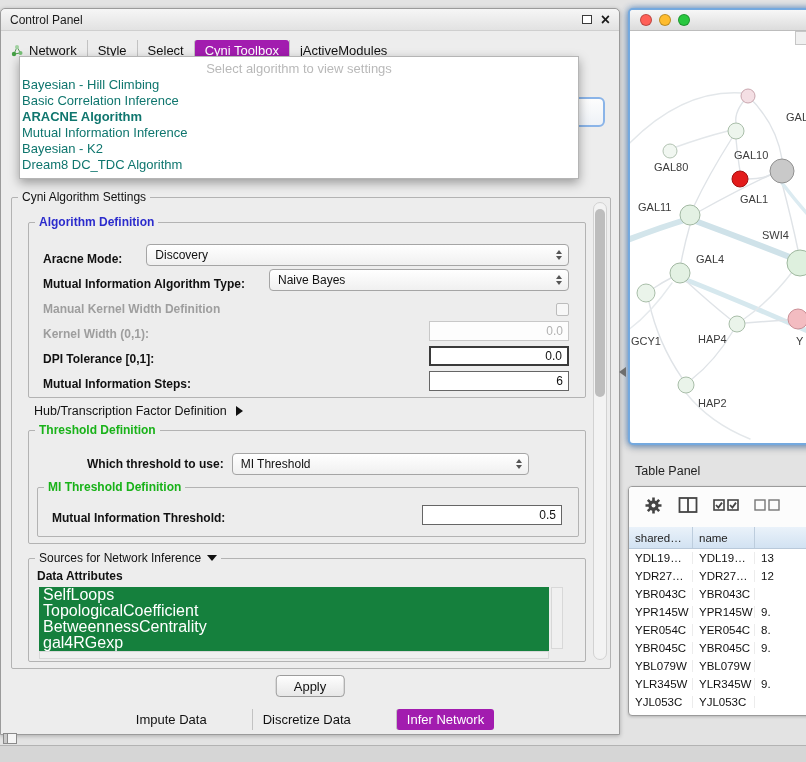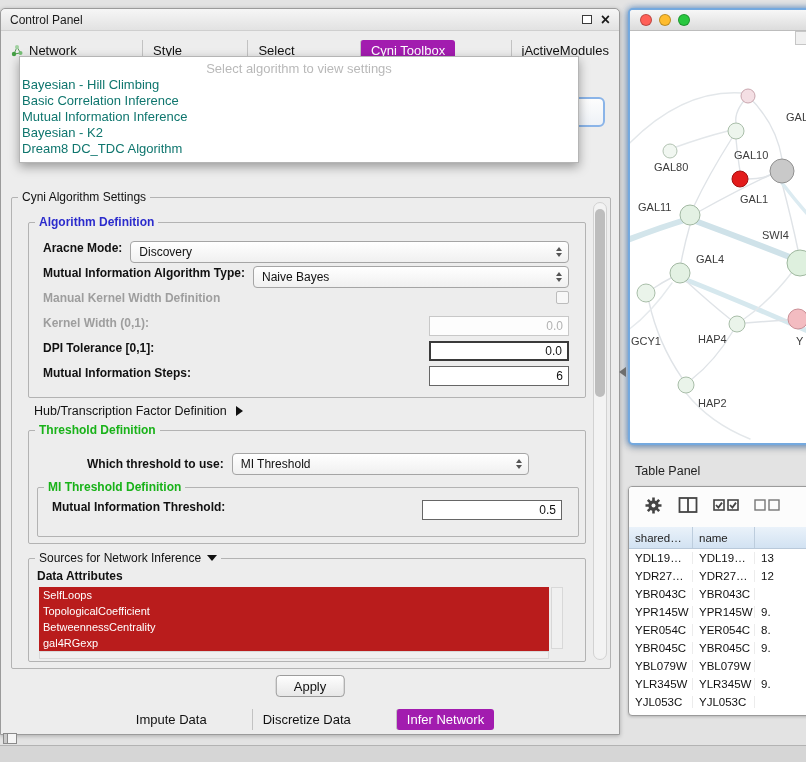--- a/index.html
+++ b/index.html
@@ -9,21 +9,21 @@
   
   .cp { position:absolute; left:0; top:8px; width:620px; height:727px; background:#ededed;
         border:1px solid #9b9b9b; border-radius:5px 5px 0 0; box-shadow:0 1px 4px rgba(0,0,0,.25); }
   .cp-titlebar { position:relative; height:22px; background:linear-gradient(#f6f6f6,#e2e2e2);
         border-bottom:1px solid #cfcfcf; border-radius:5px 5px 0 0;
         display:flex; align-items:center; padding:0 9px; font-size:12px; color:#1a1a1a; }
   .cp-title { flex:1; }
   .float-icon { width:10px; height:9px; border:1.5px solid #3a3a3a; margin-right:9px; background:#fff; }
   .close-icon { font-size:16px; font-weight:bold; color:#1a1a1a; line-height:1; }
 
-  .tabbar { display:flex; justify-content:space-between; align-items:center; height:24px; margin-top:7px;
+  .tabbar { display:flex; justify-content:flex-start; align-items:center; height:24px; margin-top:7px;
             font-size:13px; color:#111; }
   .tab { padding:3px 10px; border-left:1px solid #c2c2c2; display:flex; align-items:center; gap:5px; white-space:nowrap; }
   .tab:first-child { border-left:none; }
   .tab.sel { background:#a21caf; color:#fff; border-radius:3px; }
 
   
   .popup { position:absolute; left:18px; top:47px; width:560px; background:#fff;
            border:1px solid #b5b5b5; box-shadow:0 4px 10px rgba(0,0,0,.35); z-index:40; padding:3px 0 5px; }
   .popup .ph { text-align:center; color:#b9b9b9; font-size:13px; height:17px; line-height:17px; }
   .popup .item { font-size:13px; height:16px; line-height:16px; padding-left:2px; color:#0f766e; }
@@ -37,21 +37,21 @@
 
   .settings { left:10px; top:188px; width:600px; height:472px; }
 
   .sb-v { position:absolute; right:3px; top:4px; width:14px; height:458px; background:#f3f3f3;
           border:1px solid #d2d2d2; border-radius:7px; }
   .sb-v .thumb { position:absolute; left:1px; top:6px; width:10px; height:188px; background:#bdbdbd; border-radius:6px; }
 
   .algo { left:16px; top:24px; width:558px; height:176px; }
   .algo .gtitle, .mi-group .gtitle { color:#2b2bcc; font-weight:bold; }
   .algo .rows { position:absolute; top:18px; left:0; right:0; }
-  .row { display:flex; align-items:flex-start; height:25px; padding:0 16px 0 14px; }
+  .row { display:flex; align-items:flex-end; height:25px; padding:0 16px 0 14px;gap:16px; }
   .lbl { font-size:12px; font-weight:bold; color:#111; white-space:nowrap; }
   .lbl.dis { color:#9e9e9e; }
   .combo { flex:1; margin-left:8px; height:22px; border:1px solid #a5a5a5; border-radius:4px;
            background:linear-gradient(#ffffff,#f0f0f0); display:flex; align-items:center;
            font-size:12px; padding-left:8px; }
   .combo .cval { color:#111; }
   .arrows { margin-left:auto; display:flex; flex-direction:column; align-items:center; gap:2px; padding-right:6px; }
   .arrows i { width:0; height:0; border-left:3.5px solid transparent; border-right:3.5px solid transparent; display:block; }
   .arrows .up { border-bottom:4px solid #555; }
   .arrows .dn { border-top:4px solid #555; }
@@ -69,21 +69,21 @@
   .threshold { left:16px; top:232px; width:558px; height:114px; }
   .threshold .gtitle { color:#19b219; font-weight:bold; }
   .threshold .row1 { position:absolute; top:22px; left:0; right:0; display:flex; align-items:center; padding:0 56px 0 58px; }
   .mi-group { position:absolute; left:8px; top:56px; width:542px; height:50px; border:1px solid #b3b3b3; }
   .mi-group .row { margin-top:12px; }
 
   .sources { left:16px; top:360px; width:558px; height:104px; }
   .sources .gtitle { display:flex; align-items:center; gap:6px; }
   .attr-title { position:absolute; left:8px; top:10px; font-size:12px; font-weight:bold; color:#111; }
   .attr-list { position:absolute; left:10px; top:28px; width:510px; height:66px; background:#fff; overflow:hidden; }
-  .attr-item { height:16px; line-height:16px; background:#b91c1c; color:#fff; font-size:11px; padding-left:4px; white-space:nowrap; }
+  .attr-item { height:16px; line-height:16px; background:#15803d; color:#fff; font-size:16px; padding-left:4px; white-space:nowrap; }
   .attr-sb-v { position:absolute; left:522px; top:28px; width:12px; height:62px; background:#f0f0f0; border:1px solid #d8d8d8; }
   .attr-sb-h { position:absolute; left:10px; top:92px; width:510px; height:8px; background:#f0f0f0; border:1px solid #d8d8d8; }
 
   .apply-btn { position:absolute; left:50%; transform:translateX(-50%); top:666px; height:22px;
                padding:0 17px; font-size:13px; color:#111; border:1px solid #9c9c9c; border-radius:4px;
                background:linear-gradient(#fefefe,#e7e7e7); font-family:inherit; }
 
   .bottom-tabbar { position:absolute; left:0; right:0; top:700px; display:flex; justify-content:center;
                    align-items:center; font-size:13px; color:#111;gap:35px; }
 
@@ -153,20 +153,21 @@
       </div>
     </div>
 
   <div class="combo-fragment"></div>
 
   <div class="popup">
     <div class="ph">Select algorithm to view settings</div>
     <div>
         <div class="item">Bayesian - Hill Climbing</div>
         <div class="item">Basic Correlation Inference</div>
+        <div class="item sel">ARACNE Algorithm</div>
         <div class="item">Mutual Information Inference</div>
         <div class="item">Bayesian - K2</div>
         <div class="item">Dream8 DC_TDC Algorithm</div>
       </div>
   </div>
 
   <div class="group settings">
     <div class="gtitle">Cyni Algorithm Settings</div>
 
     <div class="sb-v">

